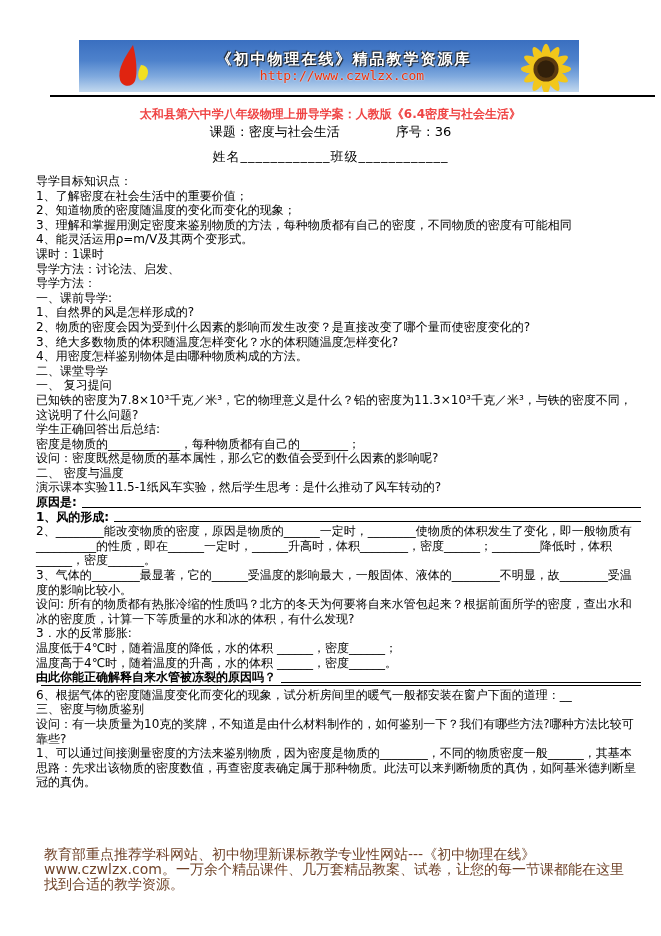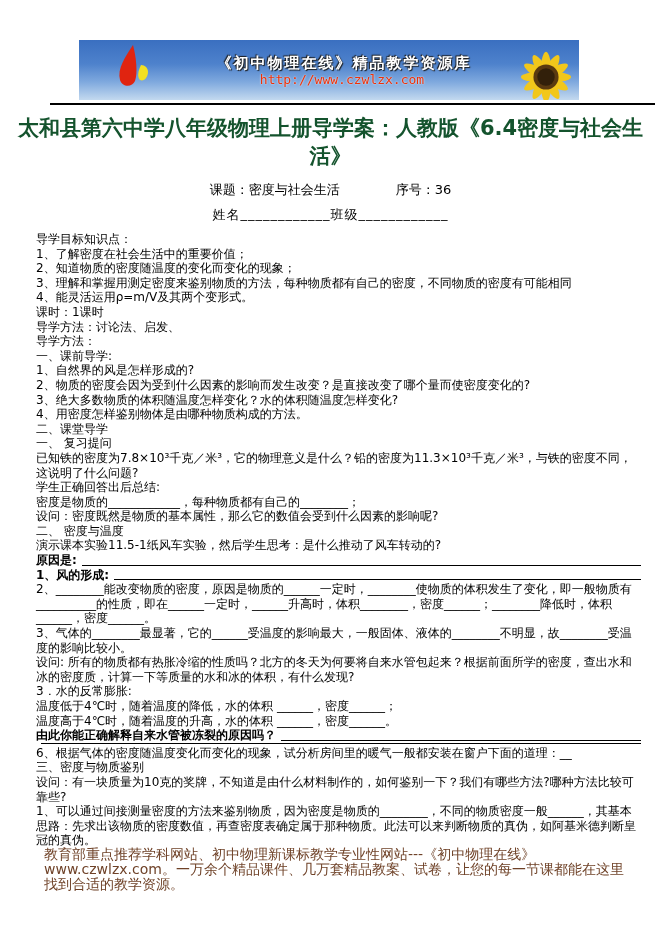--- a/index.html
+++ b/index.html
@@ -4,42 +4,42 @@
 <style>
   html,body{margin:0;padding:0;}
   body{
     width:661px;height:936px;background:#ffffff;position:relative;
     font-family:"DejaVu Sans","Liberation Sans",sans-serif;color:#000;
     overflow:hidden;
   }
   
   .banner-wrap{padding-top:40px;}
   .banner{
-    width:500px;height:60px;margin-left:79px;position:relative;
+    width:500px;height:52px;margin-left:79px;position:relative;
     background:linear-gradient(180deg,#3a6fc0 0%,#4e82cc 40%,#7fa9de 70%,#c3d9ef 100%);
     display:flex;flex-direction:column;align-items:center;justify-content:center;
     overflow:hidden;
   }
   .banner-title{
     font-size:15px;font-weight:bold;color:#ffffff;letter-spacing:2px;
     text-shadow:1px 1px 1px #1a1a1a,-1px -1px 1px #1a1a1a;line-height:18px;margin-left:30px;
   }
   .banner-url{
     font-family:"DejaVu Sans Mono","Liberation Mono",monospace;
     font-size:13px;color:#ee3008;text-shadow:0 0 2px #ffffff;line-height:15px;margin-left:26px;
   }
   .banner-logo{position:absolute;left:32px;top:3px;width:46px;height:46px;}
   .banner-flower{position:absolute;right:4px;bottom:-6px;width:58px;height:58px;}
   .banner-rule{border:none;border-top:2px solid #000;margin:3px 6px 0 50px;}
   
   .doc-title{
-    margin-top:9px;text-align:center;font-weight:bold;font-size:21px;color:#14532d;
+    margin-top:9px;text-align:center;font-weight:bold;font-size:12px;color:#ef4444;
   }
   .course-line{
-    display:flex;justify-content:center;gap:56px;font-size:13px;margin-top:11px;
+    display:flex;justify-content:center;gap:56px;font-size:13px;
   }
   .name-line{
     display:flex;justify-content:center;font-size:13px;margin-top:7px;letter-spacing:1px;
   }
   
   .content{margin:8px 18px 0 36px;font-size:12px;line-height:14.6px;}
   .content p{margin:0;}
   .gap{margin-top:8px;}
   .gap-sm{margin-top:4px;}
   .fill-row{display:flex;}

